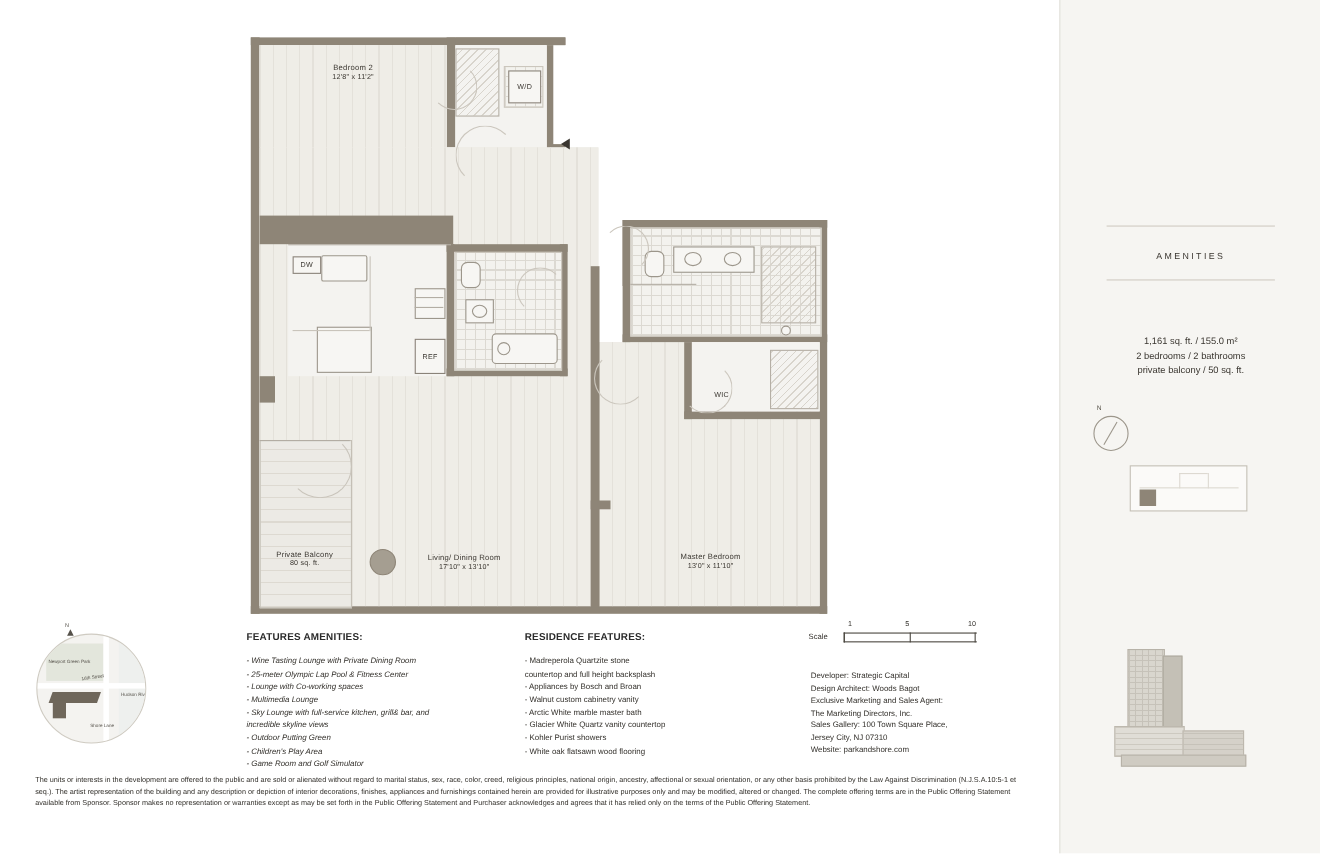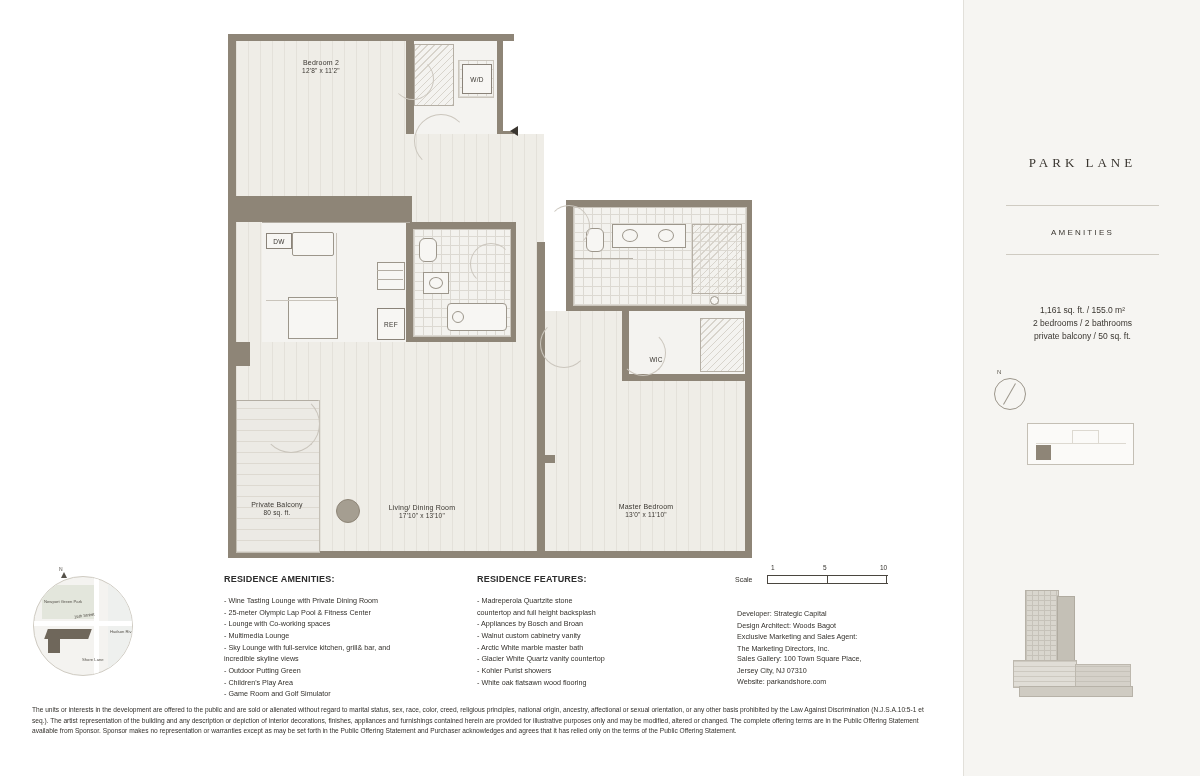--- a/index.html
+++ b/index.html
@@ -413,22 +413,22 @@
   <div class="scale-label" style="left:0; top:4px;">Scale</div>
   <div class="scale-bar" style="left:32px; top:3px; width:120px;"></div>
   <div class="scale-tick" style="left:32px; top:3px; height:9px;"></div>
   <div class="scale-tick" style="left:92px; top:3px; height:9px;"></div>
   <div class="scale-tick" style="left:151px; top:3px; height:9px;"></div>
   <div class="scale-num" style="left:36px; top:-8px;">1</div>
   <div class="scale-num" style="left:88px; top:-8px;">5</div>
   <div class="scale-num" style="left:145px; top:-8px;">10</div>
 </div>
 
-<div class="sect-title" style="left:224px; top:574px;">RESIDENCE AMENITIES:</div>
-<div class="sect-list" style="left:224px; top:595px; width:250px;">- Wine Tasting Lounge with Private Dining Room
+<div class="sect-title" style="left:224px; top:574px;">FEATURES AMENITIES:</div>
+<div class="sect-list" style="left:224px; top:595px; width:250px;font-style:italic;">- Wine Tasting Lounge with Private Dining Room
 - 25-meter Olympic Lap Pool &amp; Fitness Center
 - Lounge with Co-working spaces
 - Multimedia Lounge
 - Sky Lounge with full-service kitchen, grill&amp; bar, and
   incredible skyline views
 - Outdoor Putting Green
 - Children's Play Area
 - Game Room and Golf Simulator</div>
 
 <div class="sect-title" style="left:477px; top:574px;">RESIDENCE FEATURES:</div>
@@ -461,21 +461,20 @@
   <div class="sm-bldg" style="left:14px; top:60px; width:12px; height:16px;"></div>
   <div class="sm-txt" style="left:10px; top:22px;">Newport Green Park</div>
   <div class="sm-txt" style="left:76px; top:52px;">Hudson River</div>
   <div class="sm-txt" style="left:48px; top:80px;">Shore Lane</div>
   <div class="sm-txt" style="left:40px; top:36px; transform:rotate(-8deg);">16th Street</div>
 </div>
 <div class="sm-n" style="left:59px; top:566px; position:absolute;">N</div>
 <div style="position:absolute; left:61px; top:572px; width:0; height:0; border-left:3px solid transparent; border-right:3px solid transparent; border-bottom:6px solid #55514a;"></div>
 
 <div id="rightpanel">
-  <div class="logo-name">PARK LANE</div>
   <div class="panel-rule" style="top:205px;"></div>
   <div class="panel-kicker" style="top:228px;">AMENITIES</div>
   <div class="panel-rule" style="top:254px;"></div>
   <div class="panel-meta" style="top:303px;">1,161 sq. ft. / 155.0 m²</div>
   <div class="panel-meta" style="top:316px;">2 bedrooms / 2 bathrooms</div>
   <div class="panel-meta" style="top:329px;">private balcony / 50 sq. ft.</div>
 
   <div class="compass" style="left:30px; top:378px;"></div>
   <div class="compass-n" style="left:33px; top:369px;">N</div>
 

